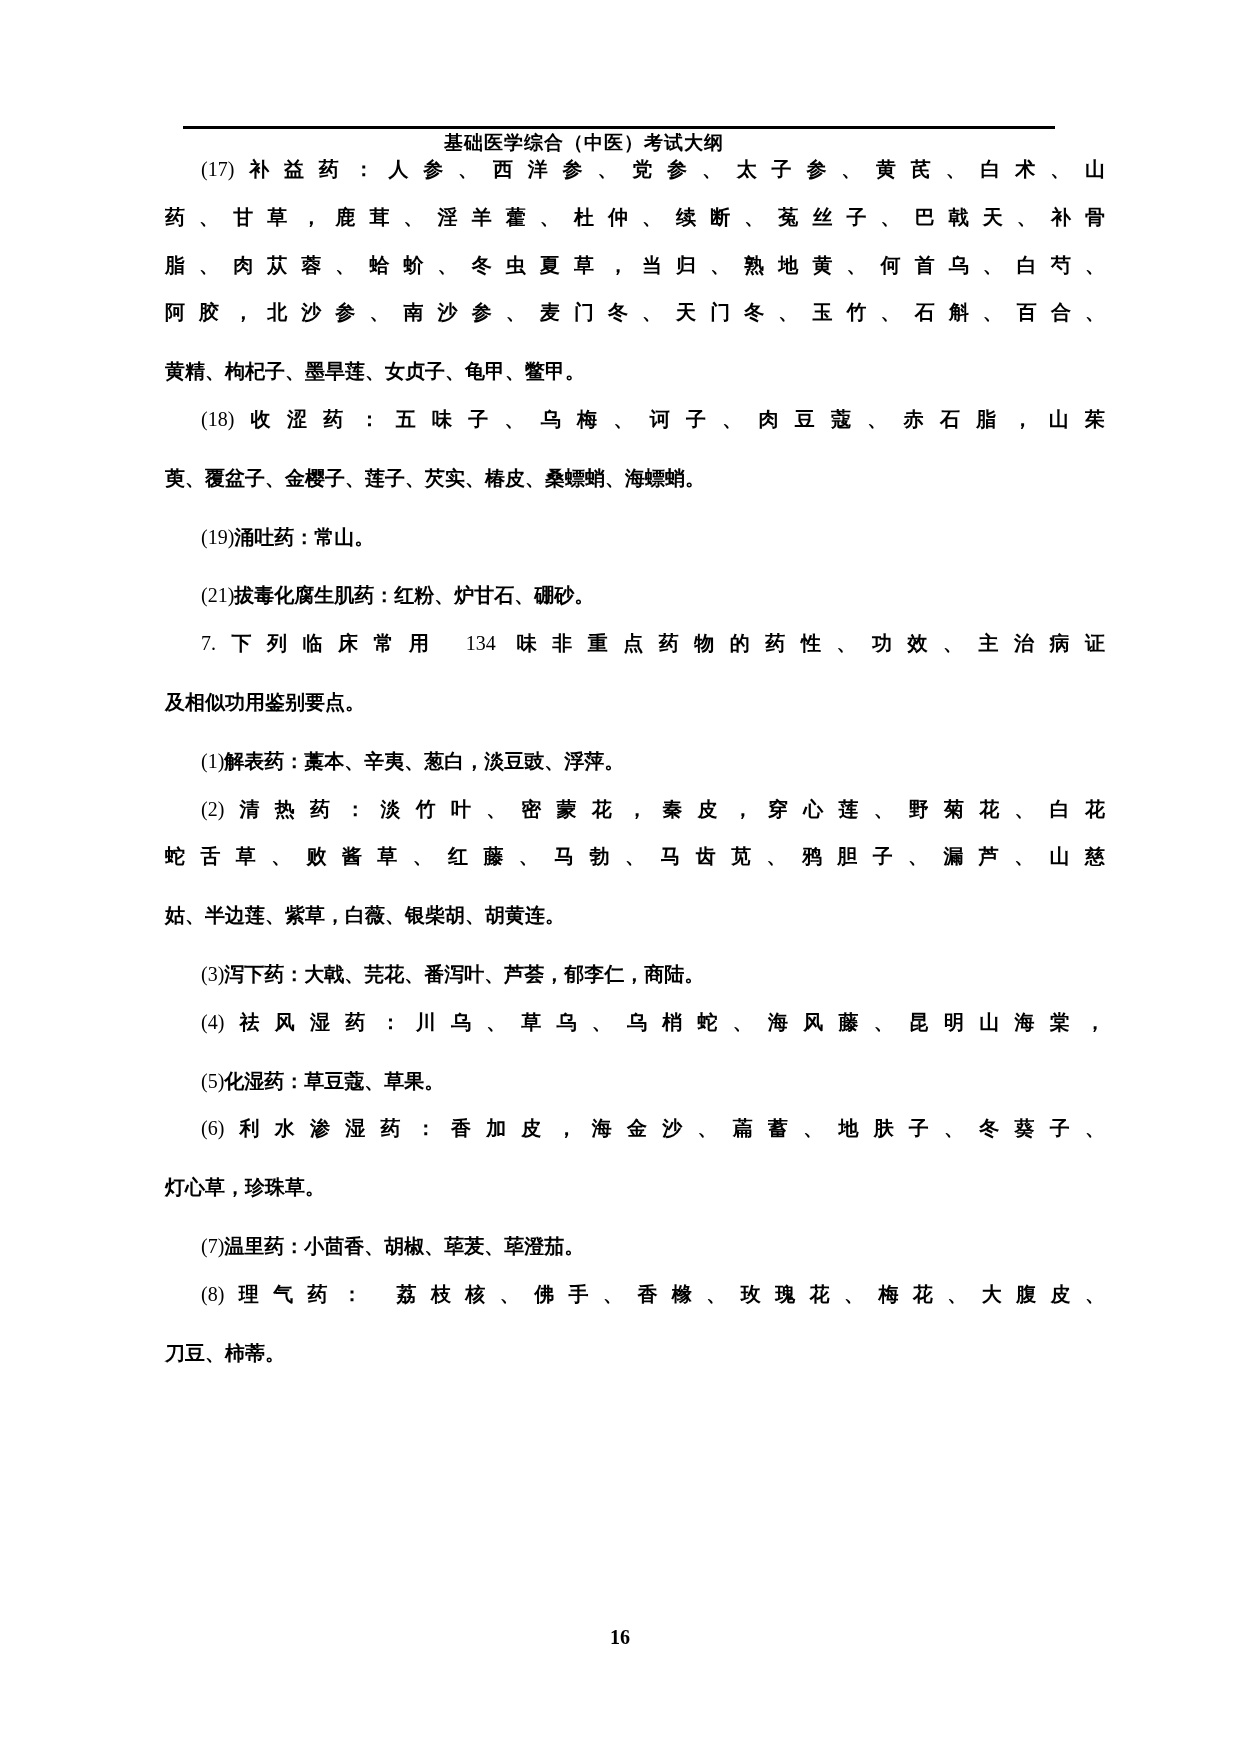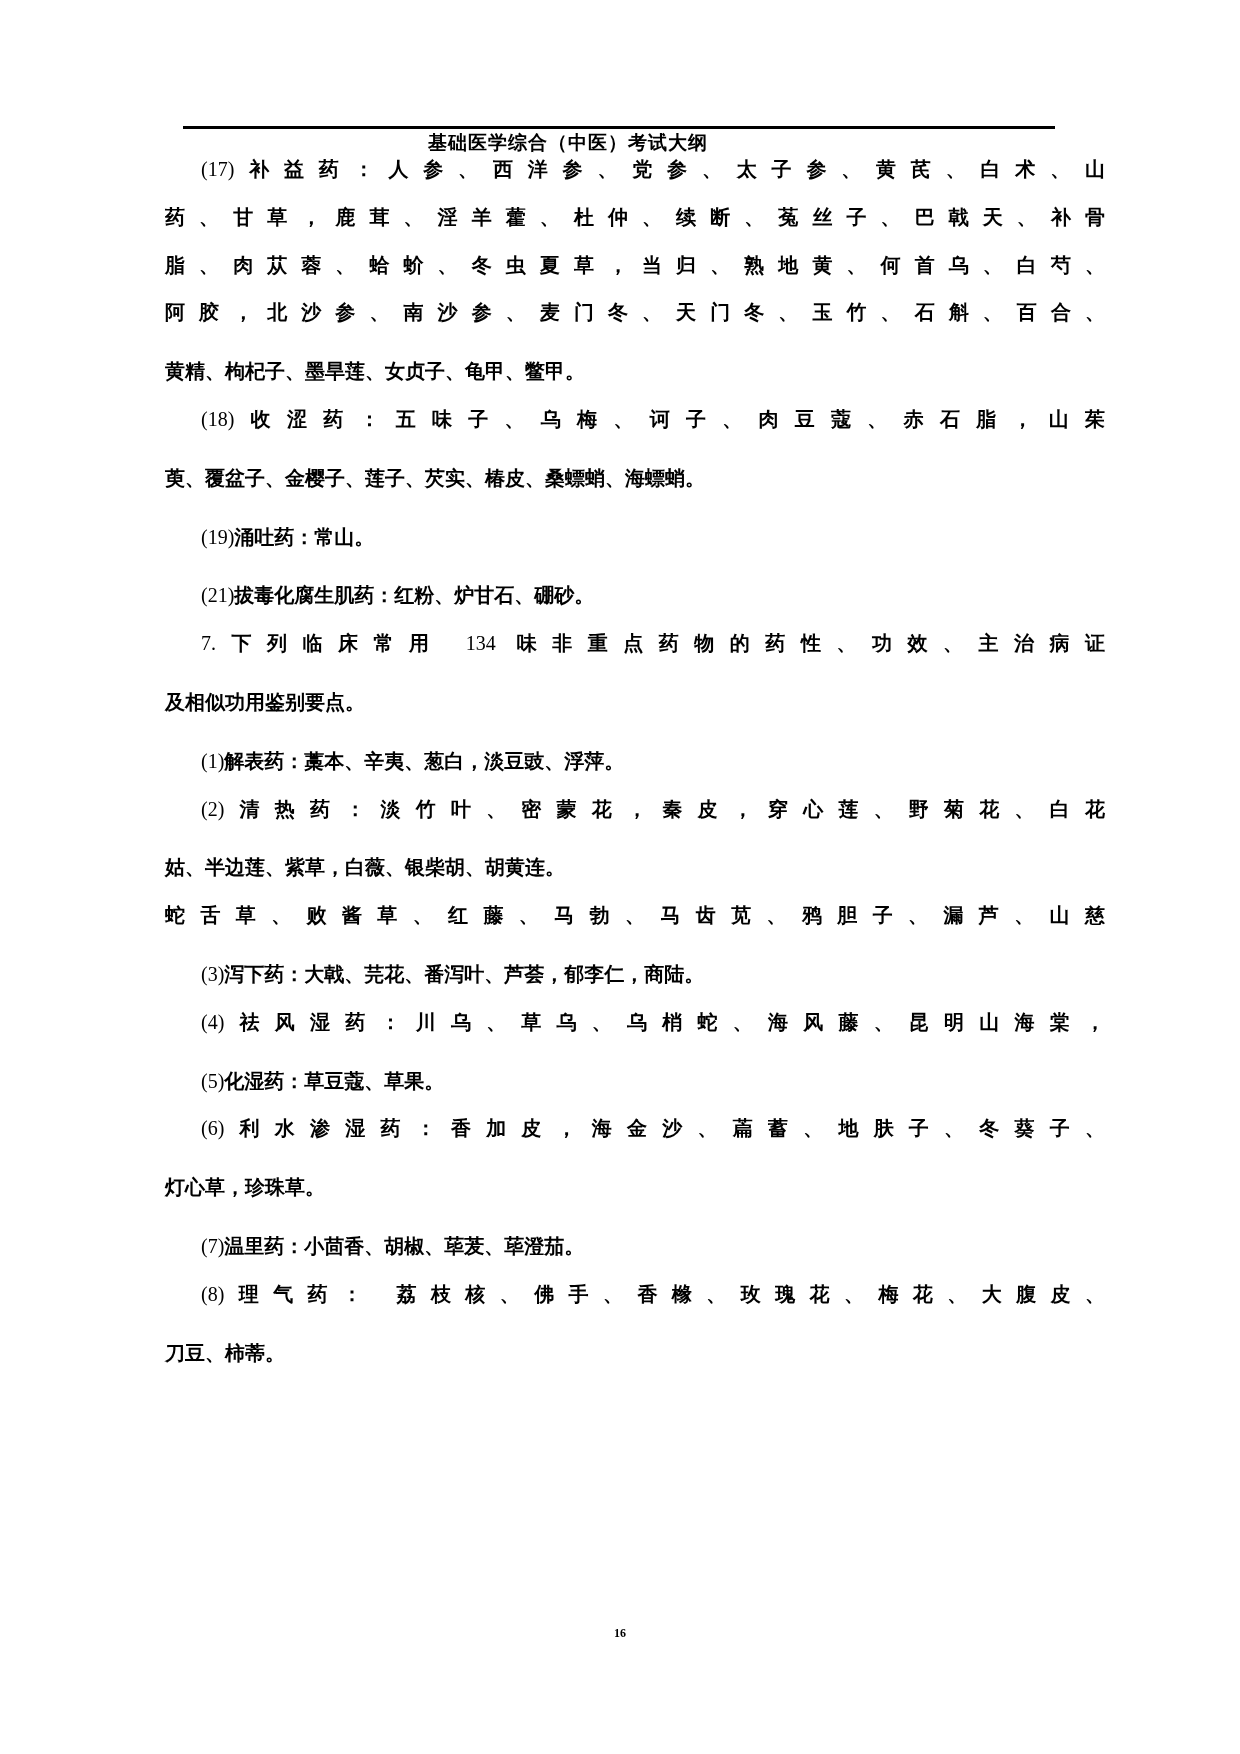--- a/index.html
+++ b/index.html
@@ -15,21 +15,21 @@
   .header-rule {
     position: absolute;
     left: 183px;
     top: 126px;
     width: 872px;
     height: 3px;
     background: #000000;
   }
   .header-title {
     position: absolute;
-    left: 0;
+    left: 16px;
     top: 130px;
     width: 1136px;
     text-align: center;
     font-size: 19px;
     font-weight: 700;
     letter-spacing: 1px;
   }
   .document-body {
     position: absolute;
     left: 165px;
@@ -53,21 +53,21 @@
   .num {
     font-family: "Liberation Serif", "DejaVu Serif", serif;
     font-weight: 400;
   }
   .page-number {
     position: absolute;
     left: 0;
     top: 1626px;
     width: 1240px;
     text-align: center;
-    font-size: 12px;
+    font-size: 20px;
     font-weight: 700;
     font-family: "Liberation Serif", "DejaVu Serif", serif;
   }
 </style>
 </head>
 <body>
 
 <div class="page">
   <div class="header-rule"></div>
   <div class="header-title">基础医学综合（中医）考试大纲</div>
@@ -92,22 +92,22 @@
       </div>
       <div class="paragraph">
         <div class="line first"><span class="num">7.</span>下列临床常用 <span class="num">134</span> 味非重点药物的药性、功效、主治病证</div>
         <div class="line last">及相似功用鉴别要点。</div>
       </div>
       <div class="paragraph">
         <div class="line first last"><span class="num">(1)</span>解表药：藁本、辛夷、葱白，淡豆豉、浮萍。</div>
       </div>
       <div class="paragraph">
         <div class="line first"><span class="num">(2)</span>清热药：淡竹叶、密蒙花，秦皮，穿心莲、野菊花、白花</div>
+        <div class="line">蛇舌草、败酱草、红藤、马勃、马齿苋、鸦胆子、漏芦、山慈</div>
         <div class="line last">姑、半边莲、紫草，白薇、银柴胡、胡黄连。</div>
-        <div class="line">蛇舌草、败酱草、红藤、马勃、马齿苋、鸦胆子、漏芦、山慈</div>
       </div>
       <div class="paragraph">
         <div class="line first last"><span class="num">(3)</span>泻下药：大戟、芫花、番泻叶、芦荟，郁李仁，商陆。</div>
       </div>
       <div class="paragraph">
         <div class="line first"><span class="num">(4)</span>祛风湿药：川乌、草乌、乌梢蛇、海风藤、昆明山海棠，</div>
       </div>
       <div class="paragraph">
         <div class="line first last"><span class="num">(5)</span>化湿药：草豆蔻、草果。</div>
       </div>

